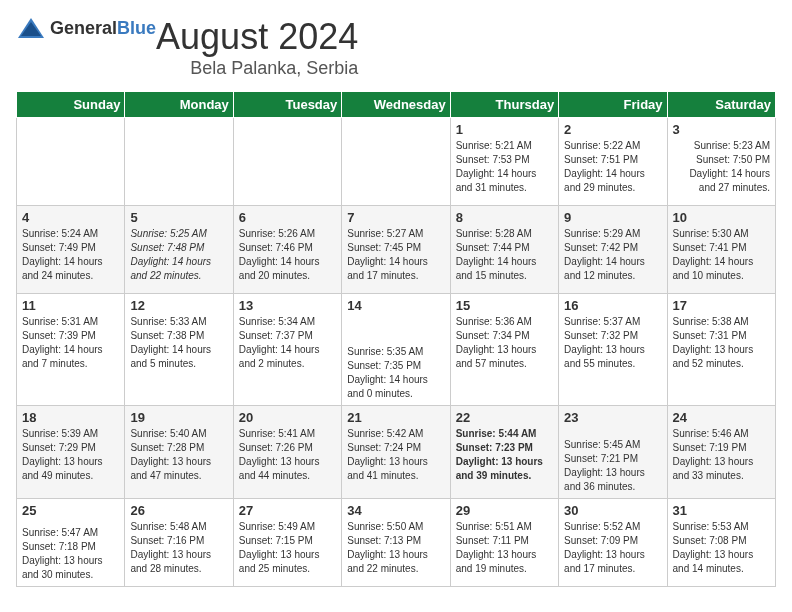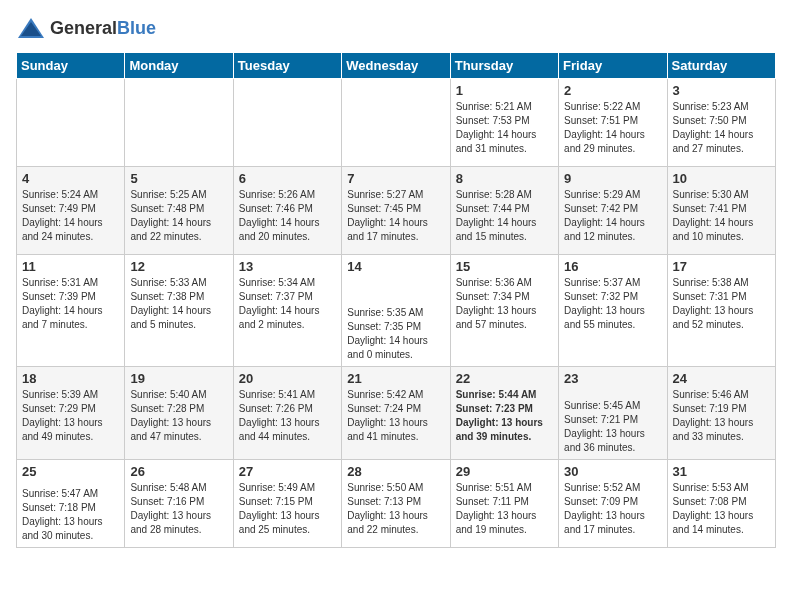--- a/index.html
+++ b/index.html
@@ -45,25 +45,25 @@
     .location-title {
       font-size: 18px;
       color: #555;
     }
     table {
       width: 100%;
       border-collapse: collapse;
       table-layout: fixed;
     }
     thead tr th {
-      background: #0369a1;
+      background: #15803d;
       color: #fff;
       font-size: 13px;
       padding: 5px 4px;
-      text-align: left;
+      text-align: right;
       border: 1px solid #fff;
     }
     tbody tr td {
       border: 1px solid #ccc;
       vertical-align: top;
       padding: 4px 5px;
       min-height: 80px;
       height: 88px;
       font-size: 10.5px;
       color: #333;
@@ -93,20 +93,24 @@
 <div class="header">
   <div class="logo">
     <svg class="logo-icon" viewBox="0 0 30 24" xmlns="http://www.w3.org/2000/svg">
       <polygon points="15,2 28,22 2,22" fill="#3a7abf"></polygon>
       <polygon points="15,6 25,20 5,20" fill="#1a4f8a"></polygon>
     </svg>
     <div>
       <span class="logo-text-general">General</span><span class="logo-text-blue">Blue</span>
     </div>
   </div>
+  <div class="title-block">
+    <div class="month-title">August 2024</div>
+    <div class="location-title">Bela Palanka, Serbia</div>
+  </div>
 </div>
 
 <table>
   <thead>
     <tr>
     <th>Sunday</th>
         <th>Monday</th>
         <th>Tuesday</th>
         <th>Wednesday</th>
         <th>Thursday</th>
@@ -129,37 +133,37 @@
         </td>
         <td>
           <div class="day-number">2</div>
           <div class="day-info" style="white-space: pre-line;">Sunrise: 5:22 AM
 Sunset: 7:51 PM
 Daylight: 14 hours
 and 29 minutes.</div>
         </td>
         <td>
           <div class="day-number">3</div>
-          <div class="day-info" style="white-space: pre-line;">Sunrise: 5:23 AM
+          <div class="day-info" style="white-space: pre-line; text-align: right;">Sunrise: 5:23 AM
 Sunset: 7:50 PM
 Daylight: 14 hours
 and 27 minutes.</div>
         </td>
       </tr>
       <tr>
         <td>
           <div class="day-number">4</div>
           <div class="day-info" style="white-space: pre-line;">Sunrise: 5:24 AM
 Sunset: 7:49 PM
 Daylight: 14 hours
 and 24 minutes.</div>
         </td>
         <td>
           <div class="day-number">5</div>
-          <div class="day-info" style="white-space: pre-line;">Sunrise: 5:25 AM
+          <div class="day-info" style="white-space: pre-line; font-style: italic;">Sunrise: 5:25 AM
 Sunset: 7:48 PM
 Daylight: 14 hours
 and 22 minutes.</div>
         </td>
         <td>
           <div class="day-number">6</div>
           <div class="day-info" style="white-space: pre-line;">Sunrise: 5:26 AM
 Sunset: 7:46 PM
 Daylight: 14 hours
 and 20 minutes.</div>
@@ -311,21 +315,21 @@
 and 28 minutes.</div>
         </td>
         <td>
           <div class="day-number">27</div>
           <div class="day-info" style="white-space: pre-line;">Sunrise: 5:49 AM
 Sunset: 7:15 PM
 Daylight: 13 hours
 and 25 minutes.</div>
         </td>
         <td>
-          <div class="day-number">28</div>
+          <div class="day-number">34</div>
           <div class="day-info" style="white-space: pre-line;">Sunrise: 5:50 AM
 Sunset: 7:13 PM
 Daylight: 13 hours
 and 22 minutes.</div>
         </td>
         <td>
           <div class="day-number">29</div>
           <div class="day-info" style="white-space: pre-line;">Sunrise: 5:51 AM
 Sunset: 7:11 PM
 Daylight: 13 hours

